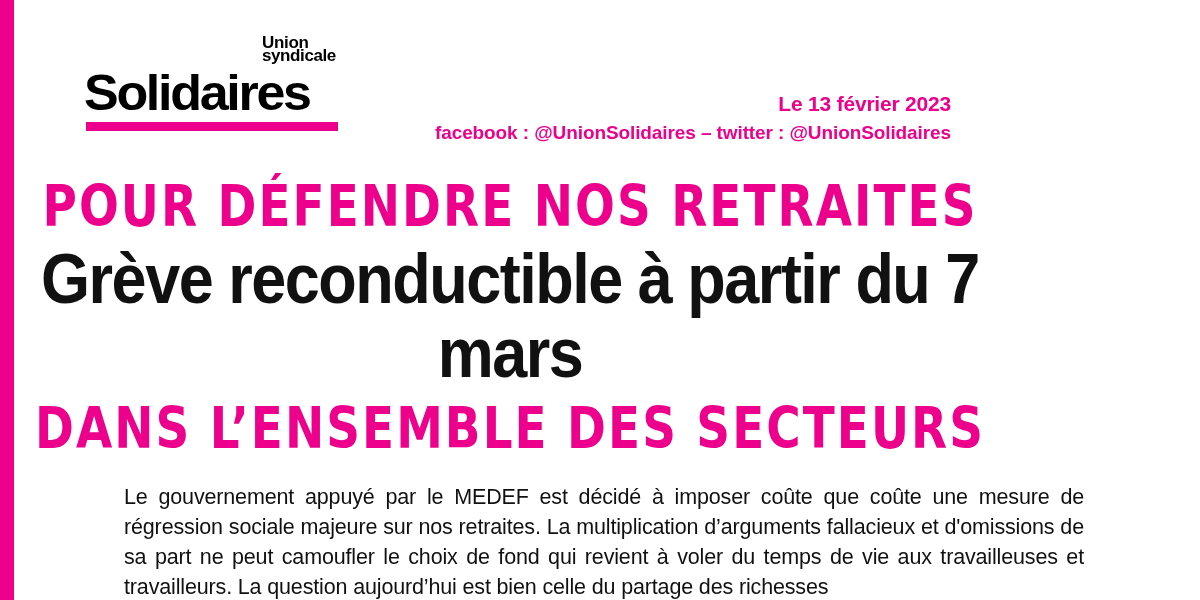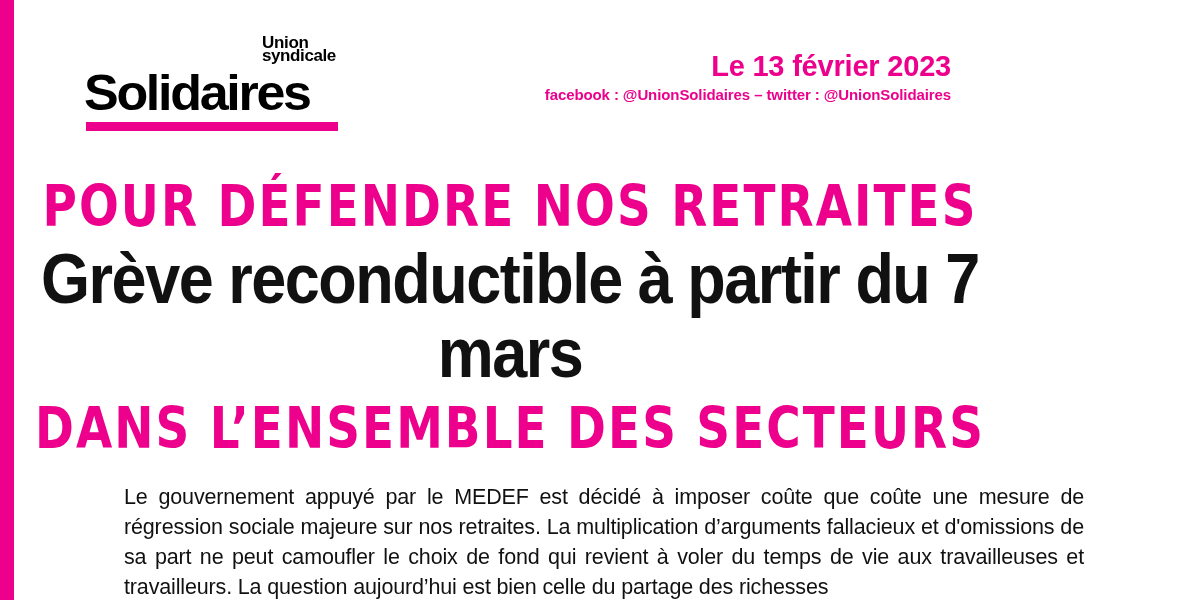--- a/index.html
+++ b/index.html
@@ -88,29 +88,30 @@
 
   .header-right {
     position: absolute;
     right: 72px;
     top: 52px;
     text-align: right;
   }
   .header-date {
     color: #ec008c;
     font-weight: bold;
-    font-size: 29px;
+    font-size: 21px;
     line-height: 28px;
     letter-spacing: -0.2px;
+    margin-top: 38px;
   }
   .header-social {
     margin-top: 6px;
     color: #ec008c;
     font-weight: bold;
-    font-size: 15px;
+    font-size: 19px;
     line-height: 18px;
     letter-spacing: -0.1px;
   }
   .header-social div { white-space: nowrap; }
 
   
   .headline {
     position: absolute;
     left: 0;
     top: 175px;

